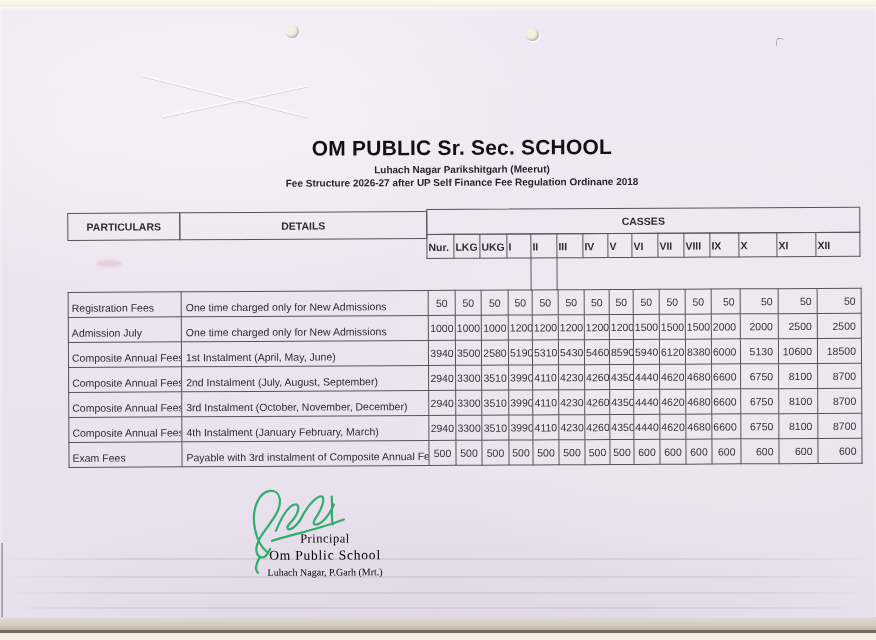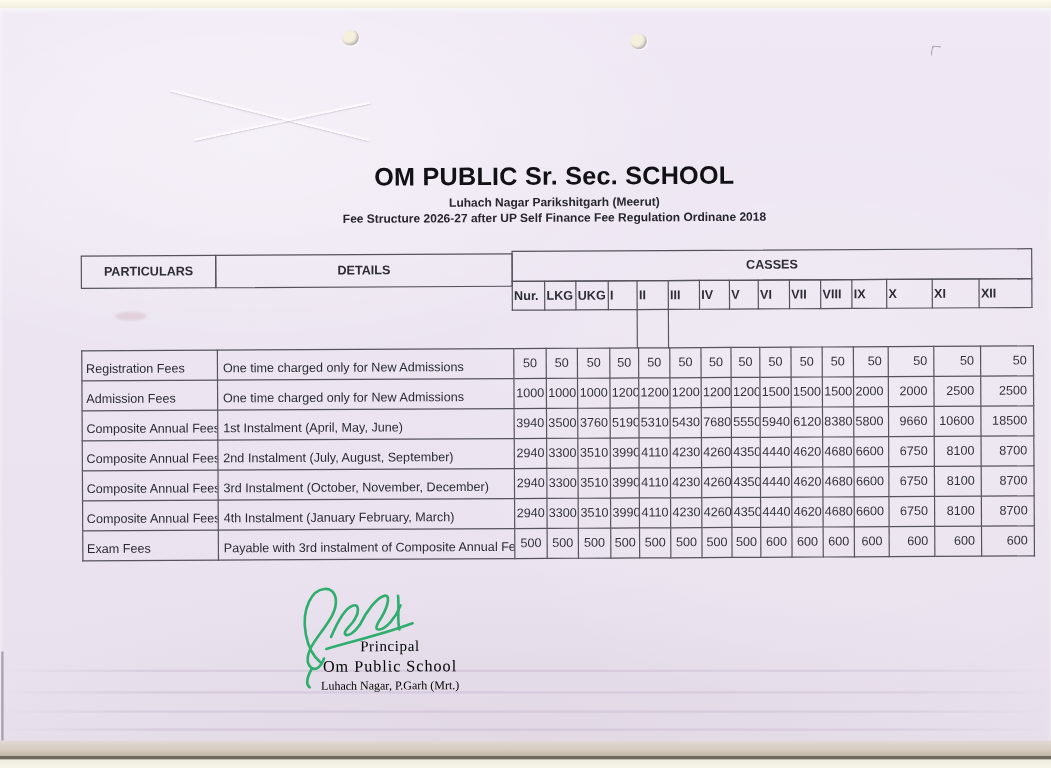--- a/index.html
+++ b/index.html
@@ -210,21 +210,21 @@
             <td class="num">50</td>
             <td class="num">50</td>
             <td class="num">50</td>
             <td class="num">50</td>
             <td class="num right">50</td>
             <td class="num right">50</td>
             <td class="num right">50</td>
             <td class="num right">50</td>
           </tr>
           <tr>
-            <td class="part">Admission Fees</td>
+            <td class="part">Admission July</td>
             <td class="det">One time charged only for New Admissions</td>
             <td class="num">1000</td>
             <td class="num">1000</td>
             <td class="num">1000</td>
             <td class="num">1200</td>
             <td class="num">1200</td>
             <td class="num">1200</td>
             <td class="num">1200</td>
             <td class="num">1200</td>
             <td class="num">1500</td>
@@ -233,31 +233,31 @@
             <td class="num right">2000</td>
             <td class="num right">2000</td>
             <td class="num right">2500</td>
             <td class="num right">2500</td>
           </tr>
           <tr>
             <td class="part">Composite Annual Fees</td>
             <td class="det">1st Instalment (April, May, June)</td>
             <td class="num">3940</td>
             <td class="num">3500</td>
-            <td class="num">3760</td>
+            <td class="num">2580</td>
             <td class="num">5190</td>
             <td class="num">5310</td>
             <td class="num">5430</td>
-            <td class="num">7680</td>
-            <td class="num">5550</td>
+            <td class="num">5460</td>
+            <td class="num">8590</td>
             <td class="num">5940</td>
             <td class="num">6120</td>
             <td class="num">8380</td>
-            <td class="num right">5800</td>
-            <td class="num right">9660</td>
+            <td class="num right">6000</td>
+            <td class="num right">5130</td>
             <td class="num right">10600</td>
             <td class="num right">18500</td>
           </tr>
           <tr>
             <td class="part">Composite Annual Fees</td>
             <td class="det">2nd Instalment (July, August, September)</td>
             <td class="num">2940</td>
             <td class="num">3300</td>
             <td class="num">3510</td>
             <td class="num">3990</td>

